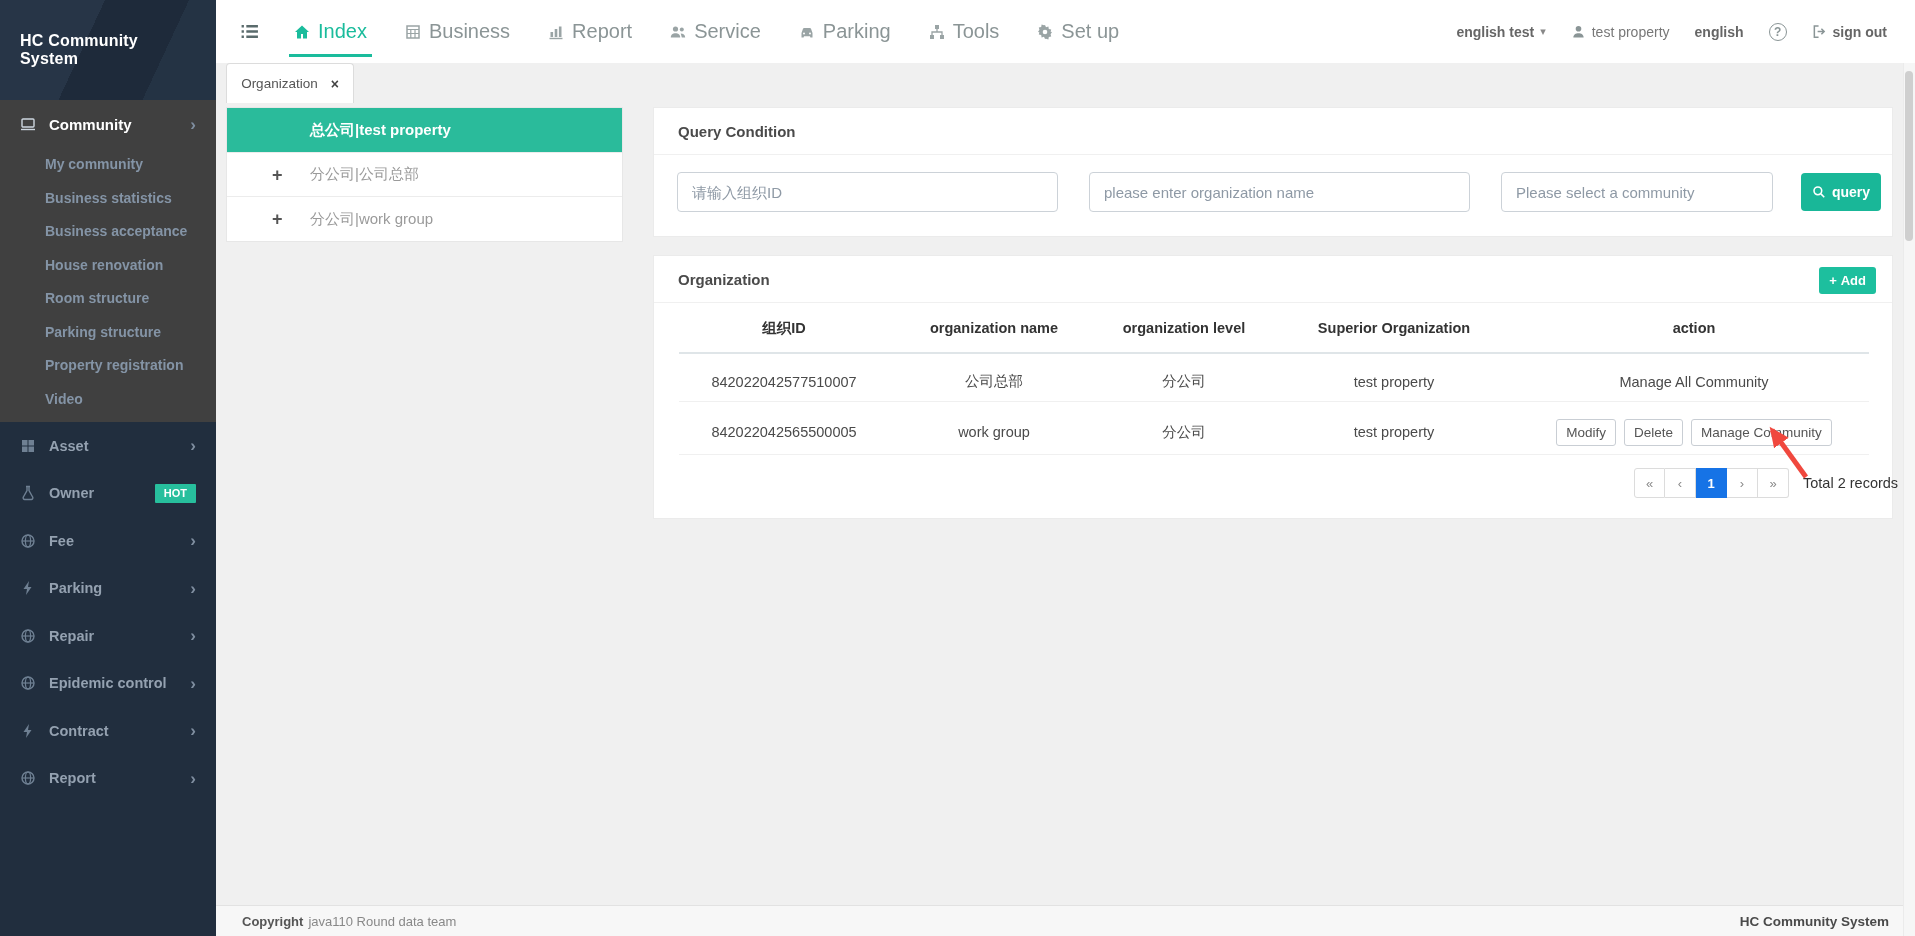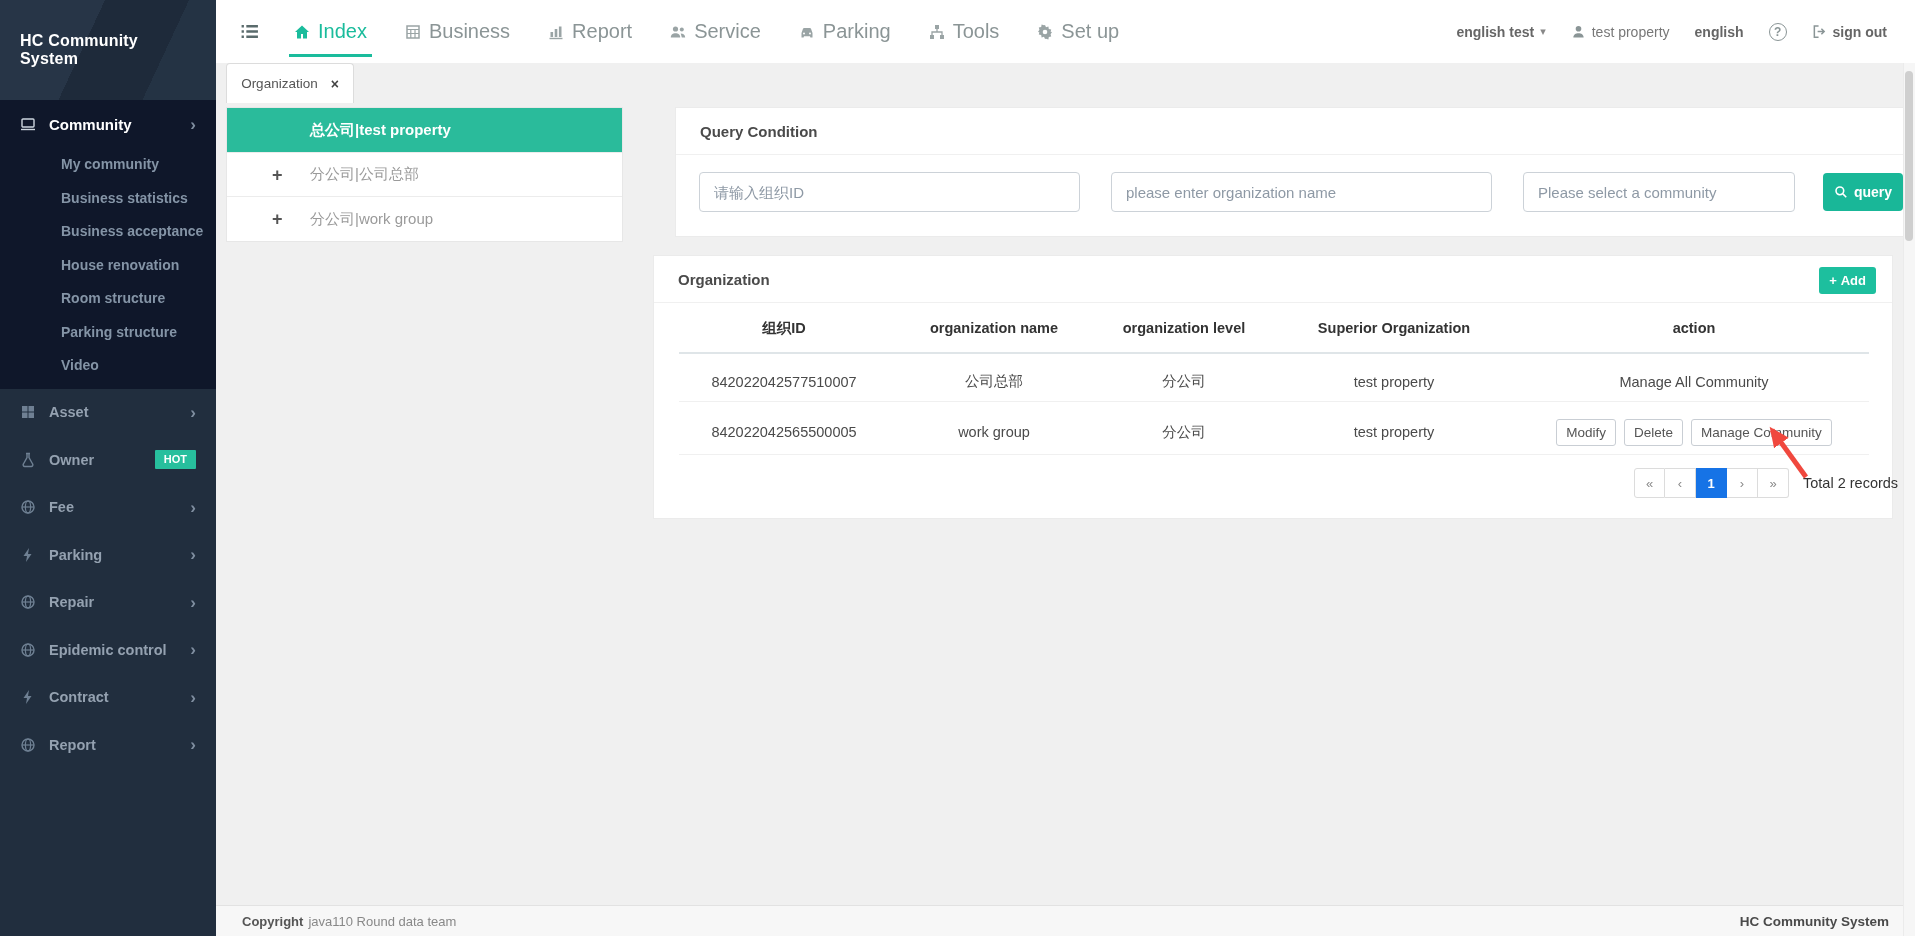--- a/index.html
+++ b/index.html
@@ -10,24 +10,24 @@
   }
   svg { display:block; }
 
   
   .sidebar { position:absolute; left:0; top:0; width:216px; height:936px; background:#212e3e; z-index:6; }
   .logo {
     height:100px; display:flex; align-items:center; padding:0 20px;
     color:#fff; font-weight:bold; font-size:16px; letter-spacing:.2px;
     background:linear-gradient(115deg,#273547 0%,#273547 40%,#1e2a3a 40%,#1e2a3a 72%,#243344 72%);
   }
-  .community-block { background:#0f172a; padding-bottom:6px; }
+  .community-block { background:#404040; padding-bottom:6px; }
   .community-header { height:48px; display:flex; align-items:center; gap:13px; padding:0 20px; color:#fff; font-weight:bold; font-size:15px; cursor:pointer; }
   .side-chevron { margin-left:auto; color:#7f8ea0; font-size:17px; font-weight:bold; line-height:1; }
-  .sub-item { height:33.5px; line-height:33.5px; padding-left:61px; font-size:14px; font-weight:bold; color:#8494a6; cursor:pointer; }
+  .sub-item { height:33.5px; line-height:33.5px; padding-left:45px; font-size:14px; font-weight:bold; color:#8494a6; cursor:pointer; }
   .section-item { height:47.5px; display:flex; align-items:center; gap:13px; padding:0 20px; font-size:14.5px; font-weight:bold; color:#94a1b0; cursor:pointer; }
   .side-icon { width:16px; height:16px; color:#6f8093; flex:none; }
   .community-header .side-icon { color:#cdd6df; }
   .hot-badge { margin-left:auto; background:#27bf9d; color:#fff; font-size:11px; font-weight:bold; padding:3px 9px; border-radius:1px; line-height:1.2; }
 
   
   .header { position:absolute; left:216px; top:0; width:1699px; height:63px; background:#fff; display:flex; align-items:center; z-index:4; }
   .hamburger { margin-left:24px; color:#5a6b6c; cursor:pointer; }
   .nav { display:flex; height:100%; margin-left:16px; }
   .nav-item { position:relative; display:flex; align-items:center; gap:8px; padding:0 19px; color:#8b9596; font-size:20px; cursor:pointer; }
@@ -53,21 +53,21 @@
 
   
   .tree-panel { position:absolute; left:226px; top:107px; width:397px; background:#fff; border:1px solid #e7e7e7; z-index:2; }
   .tree-row { height:44px; display:flex; align-items:center; padding-left:45px; font-size:15px; color:#9a9a9a; border-bottom:1px solid #ececec; background:#fff; cursor:pointer; }
   .tree-row:last-child { border-bottom:none; }
   .tree-row.selected { background:#2abb9b; color:#fff; font-weight:bold; padding-left:83px; height:45px; }
   .tree-plus { width:14px; color:#555; font-weight:bold; font-size:18px; margin-right:24px; line-height:1; }
 
   
   .panel { position:absolute; background:#fff; border:1px solid #ebebeb; z-index:1; }
-  .panel-query { left:675px; top:107px; width:1240px; height:130px; }
+  .panel-query { left:653px; top:107px; width:1240px; height:130px; }
   .panel-org   { left:653px; top:255px; width:1240px; height:264px; }
   .panel-title { height:47px; line-height:47px; padding:0 24px; font-weight:bold; font-size:15px; color:#4a4a4a; border-bottom:1px solid #f0f0f0; }
 
   .q-input { position:absolute; top:64px; height:40px; border:1px solid #ccd2d8; border-radius:4px; padding:0 14px; font-size:15px; color:#555; font-family:inherit; outline:none; background:#fff; }
   .q-input::placeholder { color:#8e99a5; opacity:1; }
   .q-id   { left:23px;  width:381px; }
   .q-name { left:435px; width:381px; }
   .q-comm { left:847px; width:272px; }
   .query-btn {
     position:absolute; left:1147px; top:65px; width:80px; height:38px;
@@ -124,20 +124,21 @@
       </span>
       <span>Community</span>
       <span class="side-chevron">›</span>
     </div>
     <div class="sub-item">My community</div>
     <div class="sub-item">Business statistics</div>
     <div class="sub-item">Business acceptance</div>
     <div class="sub-item">House renovation</div>
     <div class="sub-item">Room structure</div>
     <div class="sub-item">Parking structure</div>
+    <div class="sub-item">Property registration</div>
     <div class="sub-item">Video</div>
   </div>
 
   <div class="section-item">
     <span class="side-icon">
       <svg viewBox="0 0 16 16" width="16" height="16">
           <path d="M2 2h5.5v5.5H2zM8.5 2H14v5.5H8.5zM2 8.5h5.5V14H2zM8.5 8.5H14V14H8.5z" fill="currentColor"></path>
         </svg>
     </span>
     <span>Asset</span>

